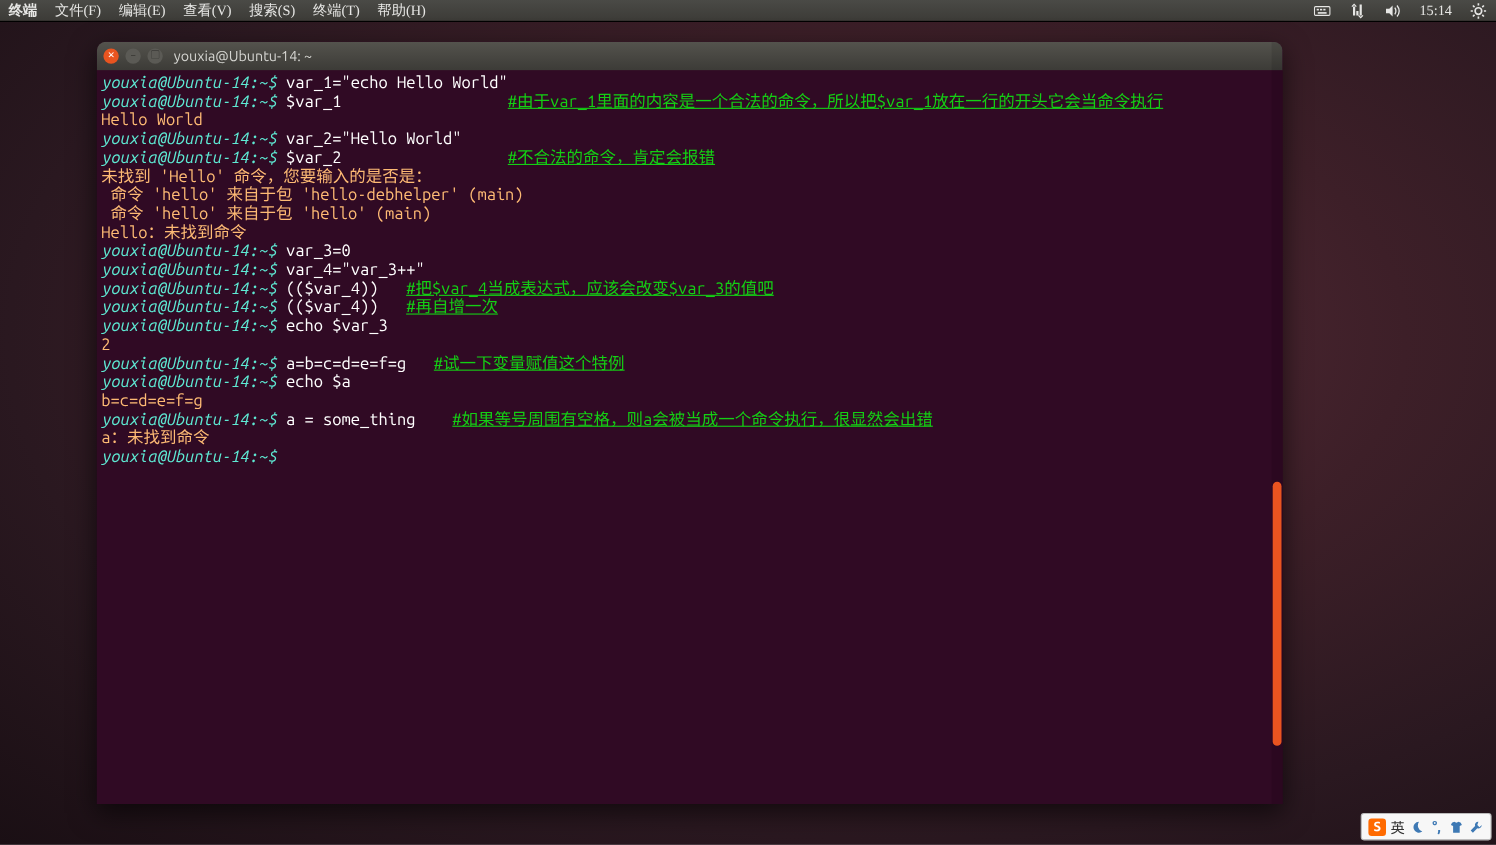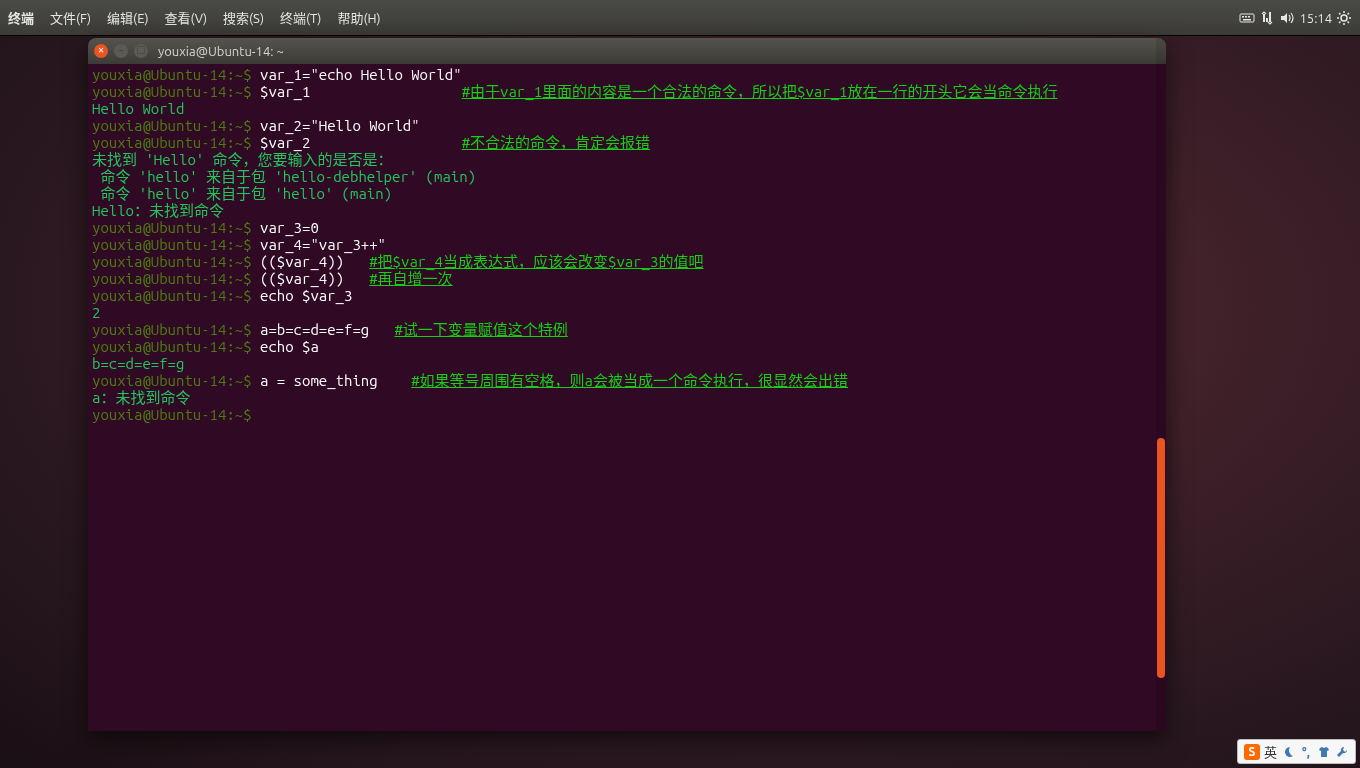--- a/index.html
+++ b/index.html
@@ -5,32 +5,33 @@
   * { margin: 0; padding: 0; box-sizing: border-box; }
   html, body { width: 1360px; height: 768px; overflow: hidden; }
   body {
     background: radial-gradient(ellipse at 60% 40%, #5a2d3a 0%, #3d1f28 40%, #2a1820 70%, #1a0f14 100%);
     font-family: "Ubuntu", "Noto Sans CJK SC", sans-serif;
     position: relative;
   }
 
   
   .topbar {
-    position: absolute; top: 0; left: 0; right: 0; height: 36px;
+    position: absolute; top: 0; left: 0; right: 0; height: 20px;
     background: linear-gradient(to bottom, #4a4a46 0%, #3c3b37 100%);
     color: #e6e6e4;
     display: flex; align-items: center;
     font-size: 13px;
     padding: 0 8px;
     border-bottom: 1px solid #000;
+    font-family: Liberation Serif, serif;
   }
   .topbar .menuapp { font-weight: bold; margin-right: 16px; }
   .topbar .menuitem { margin-right: 16px; cursor: default; }
   .topbar .spacer { flex: 1; }
-  .topbar .tray { display: flex; align-items: center; gap: 4px; }
+  .topbar .tray { display: flex; align-items: center; gap: 16px; }
   .topbar .tray .ic { display:inline-flex; align-items:center; justify-content:center; width:16px; height:16px; }
   .topbar .clock { font-size: 13px; }
 
   
   .termwin {
     position: absolute; left: 88px; top: 38px; width: 1078px; height: 693px;
     background: #300a24;
     border-radius: 8px 8px 0 0;
     box-shadow: 0 8px 24px rgba(0,0,0,0.6);
     overflow: hidden;
@@ -57,24 +58,24 @@
     background: #300a24;
     padding: 2px 4px;
     font-family: "Ubuntu Mono", "DejaVu Sans Mono", "Noto Sans Mono CJK SC", monospace;
     font-size: 15px;
     line-height: 17px;
     color: #ffffff;
     white-space: pre;
     overflow: hidden;
     position: relative;
   }
-  .prompt { color: #4d7c0f; }
+  .prompt { color: #5eead4; font-style: italic; }
   .cmd { color: #ffffff; }
   .comment { color: #14cf14; text-decoration: underline; }
-  .out-green { color: #22c55e; }
+  .out-green { color: #fdba74; }
   .scroll {
     position:absolute; right:0; top:0; bottom:0; width:10px;
     background: rgba(0,0,0,0.1);
   }
   .scroll .thumb {
     position:absolute; right:1px; left:1px; top:400px; height:240px;
     background:#e95420; border-radius:4px;
   }
 
   

